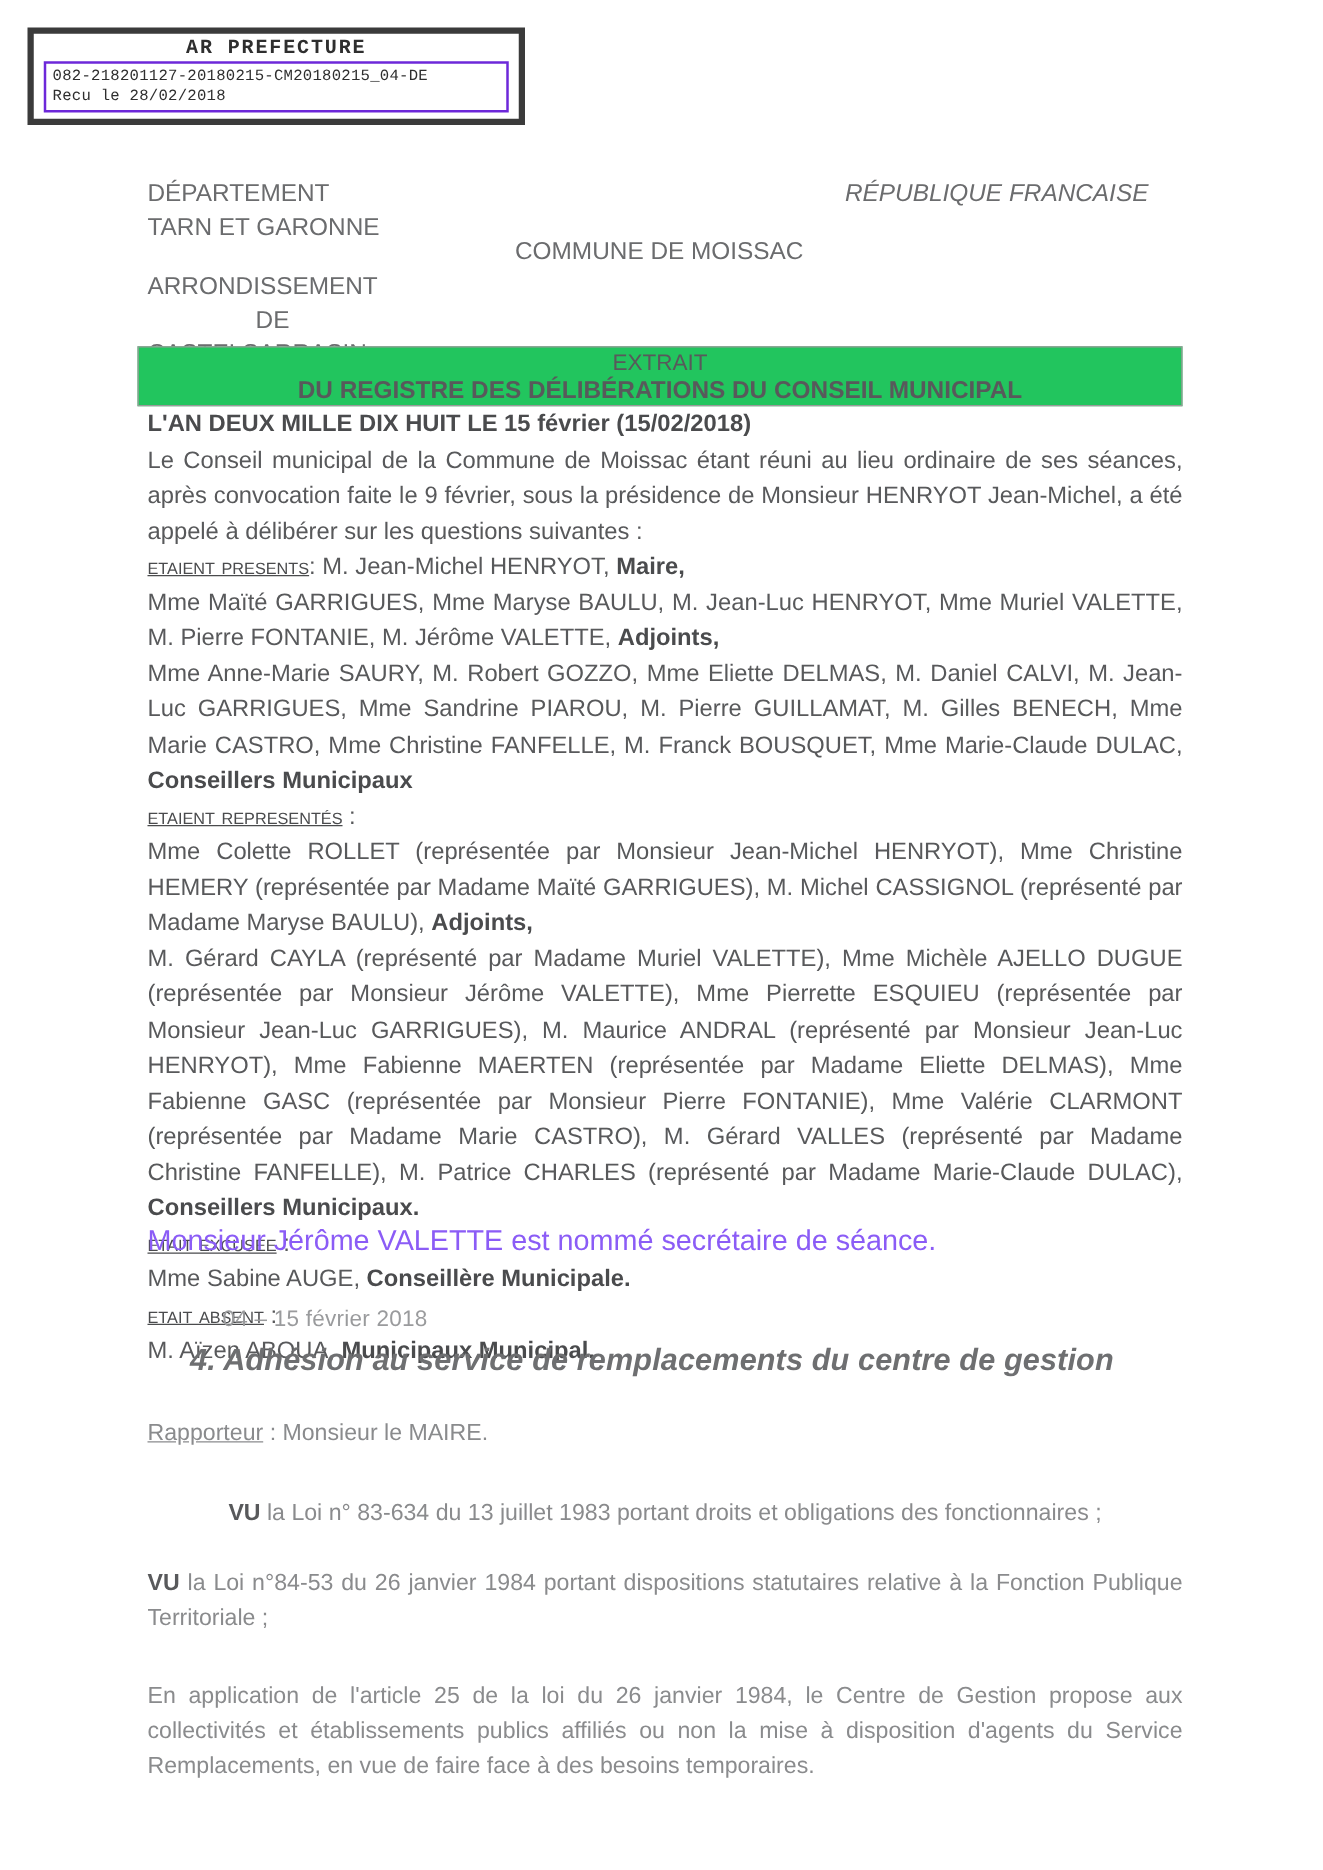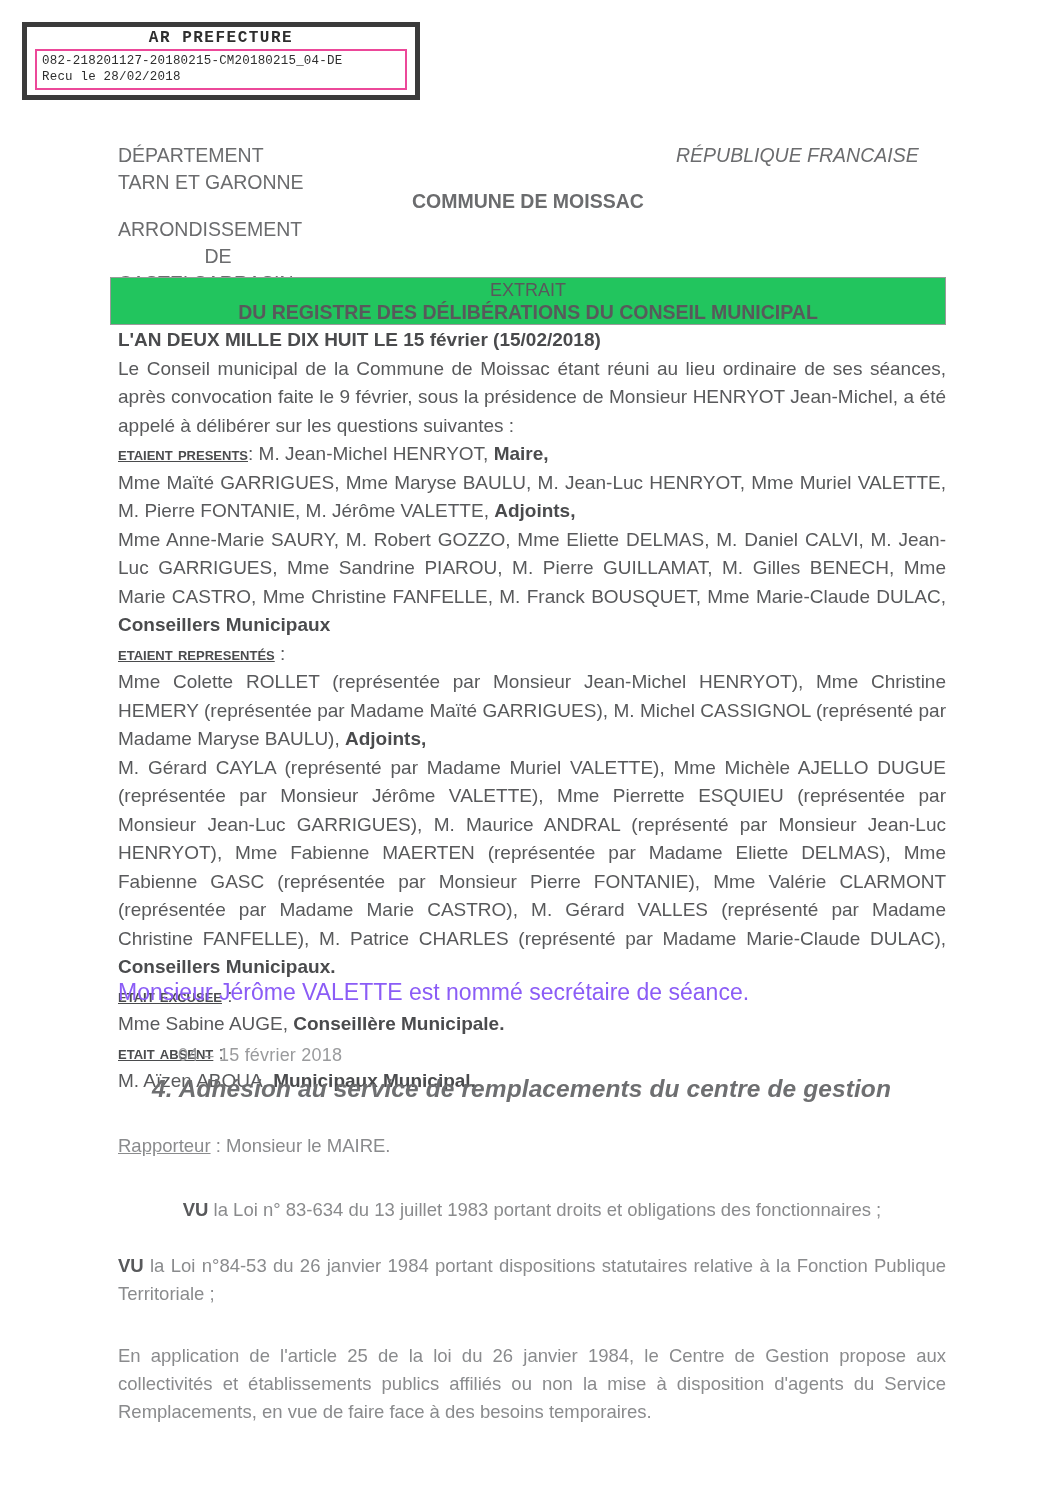--- a/index.html
+++ b/index.html
@@ -32,21 +32,21 @@
     font-family: "Liberation Mono", monospace;
     font-size: 16px;
     font-weight: bold;
     letter-spacing: 1.5px;
     color: #2e2e2e;
     line-height: 19px;
     padding-top: 2px;
   }
   #ar-stamp .ar-inner {
     margin: 1px 8px 0 8px;
-    border: 2px solid #ec4899;
+    border: 2px solid #6d28d9;
     box-sizing: border-box;
     padding: 2px 5px 3px 5px;
   }
   #ar-stamp .ar-inner div {
     font-family: "Liberation Mono", monospace;
     font-size: 12.5px;
     color: #2e2e2e;
     line-height: 16px;
     letter-spacing: 0.2px;
     white-space: nowrap;
@@ -66,21 +66,21 @@
     line-height: 27px;
     color: #6b6c6e;
     white-space: nowrap;
   }
   #dept-line1  { left: 118px; top: 4px; }
   #dept-line2  { left: 118px; top: 31px; }
   #arr-line1   { left: 118px; top: 78px; }
   #arr-line2   { left: 118px; top: 105px; width: 200px; text-align: center; }
   #arr-line3   { left: 118px; top: 132px; }
   #republique  { left: 676px; top: 4px; font-style: italic; }
-  #commune     { left: 412px; top: 50px; font-weight: bold; }
+  #commune     { left: 412px; top: 50px; }
 
   
   #extrait-box {
     position: absolute;
     left: 110px;
     top: 277px;
     width: 836px;
     height: 48px;
     border: 1px solid #9a9a9a;
     box-sizing: border-box;
@@ -106,21 +106,21 @@
     font-size: 19px;
     line-height: 28.5px;
     text-align: justify;
     color: #58595b;
   }
   #body-text p.nojust { text-align: left; }
   .b { font-weight: bold; color: #4a4b4d; }
   .sc {
     font-variant: small-caps;
     text-transform: lowercase;
-    font-weight: bold;
+    font-weight: normal;
     text-decoration: underline;
     color: #4a4b4d;
   }
 
   
   #secretary-line {
     position: absolute;
     left: 118px;
     top: 978px;
     width: 828px;

